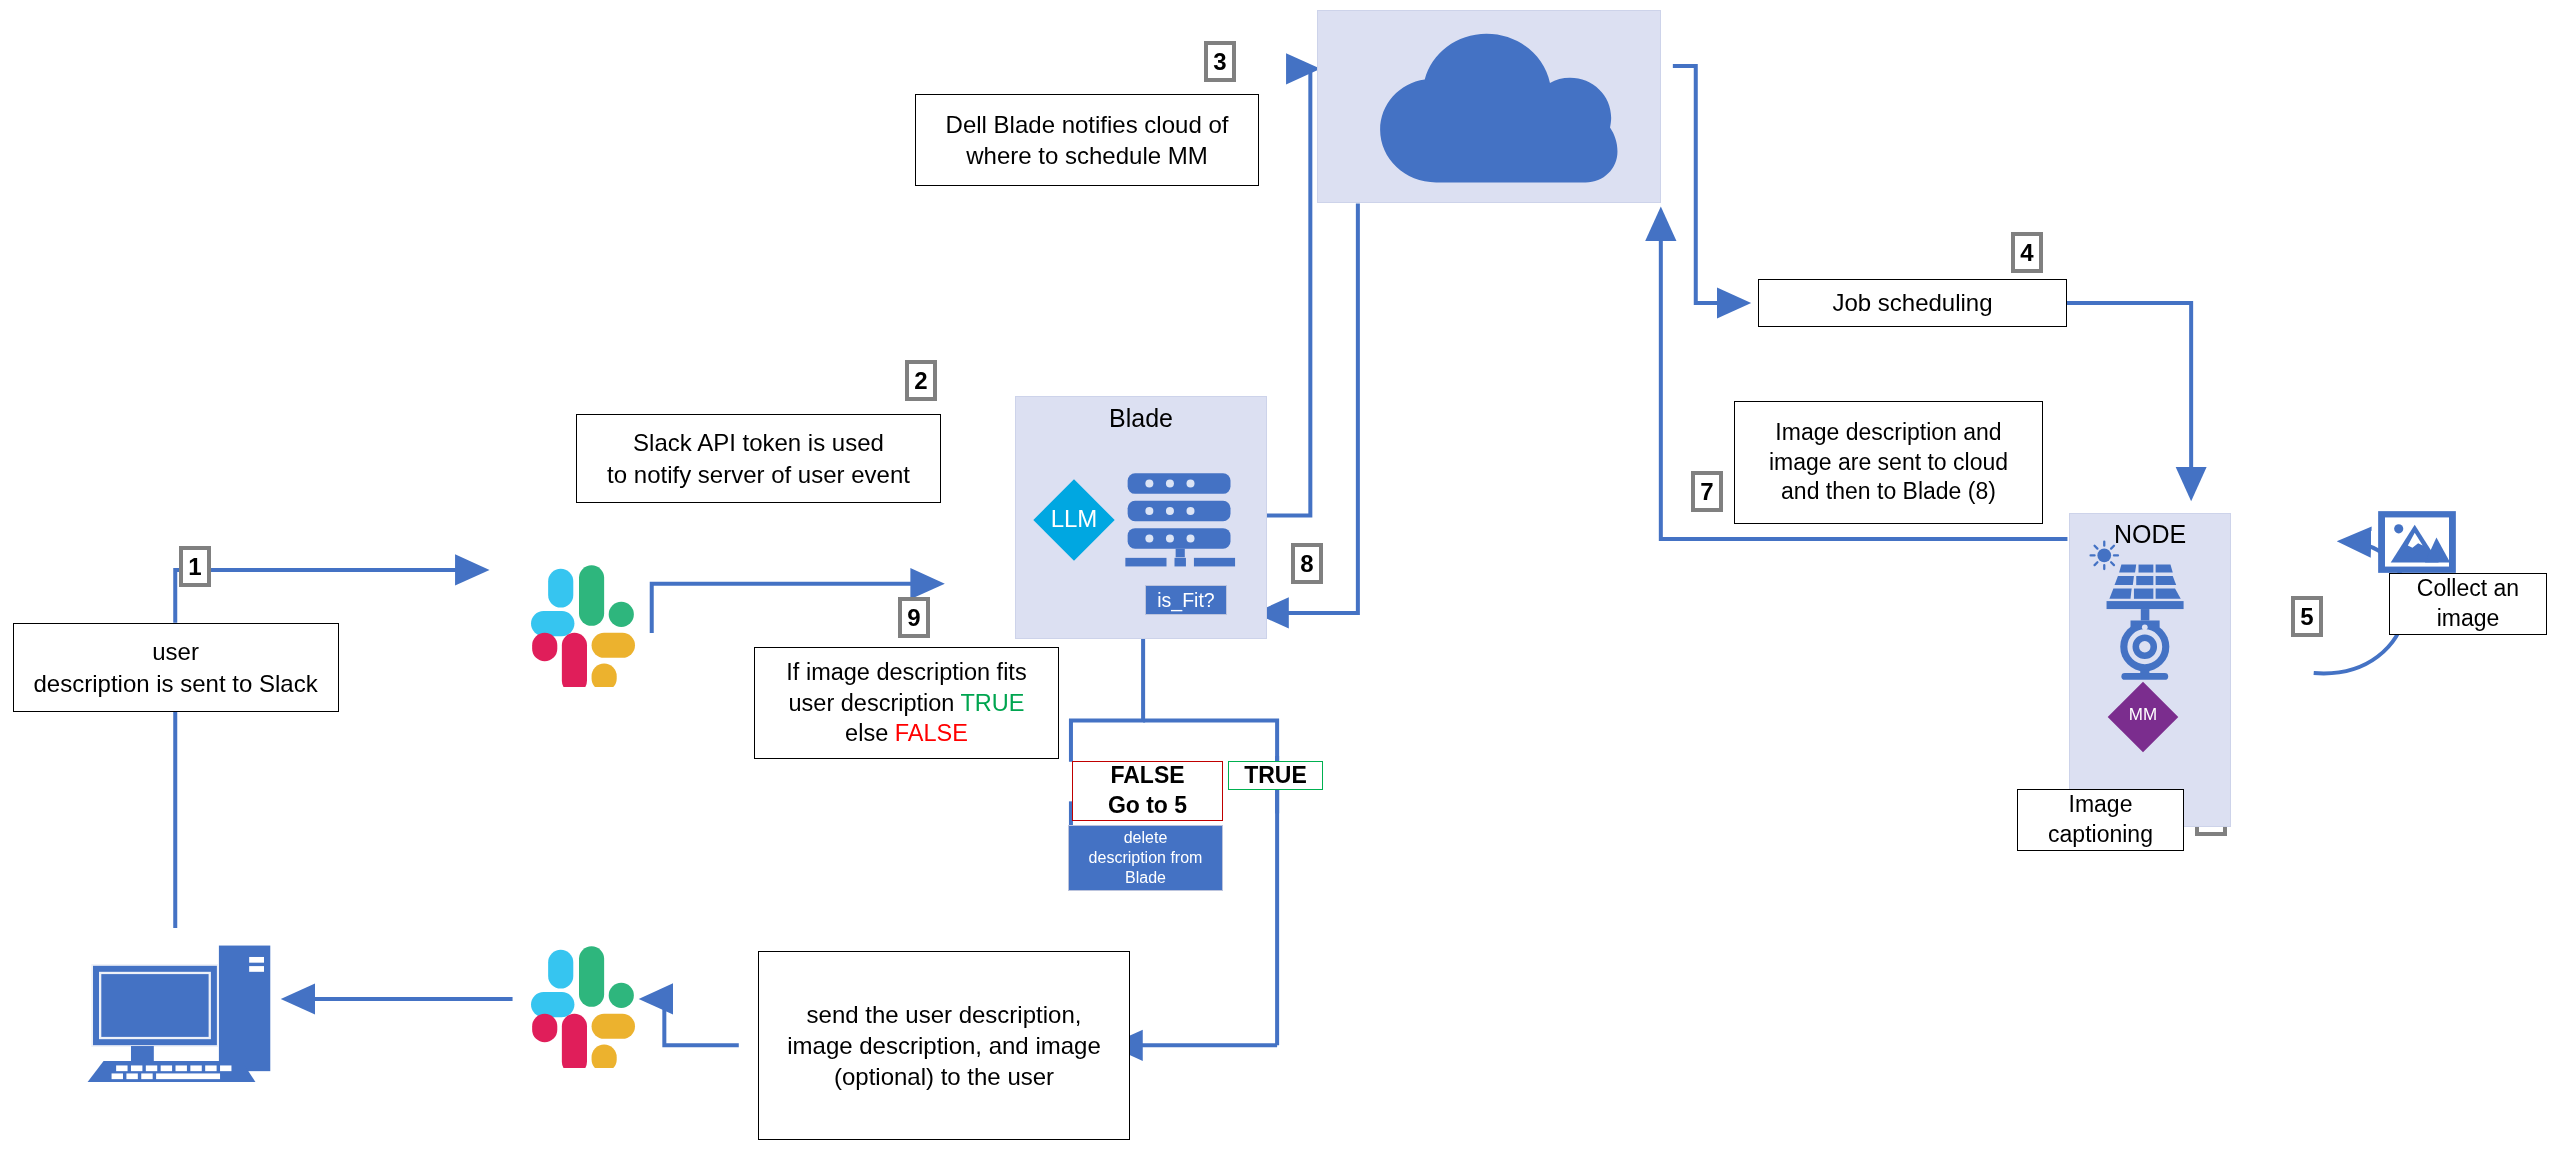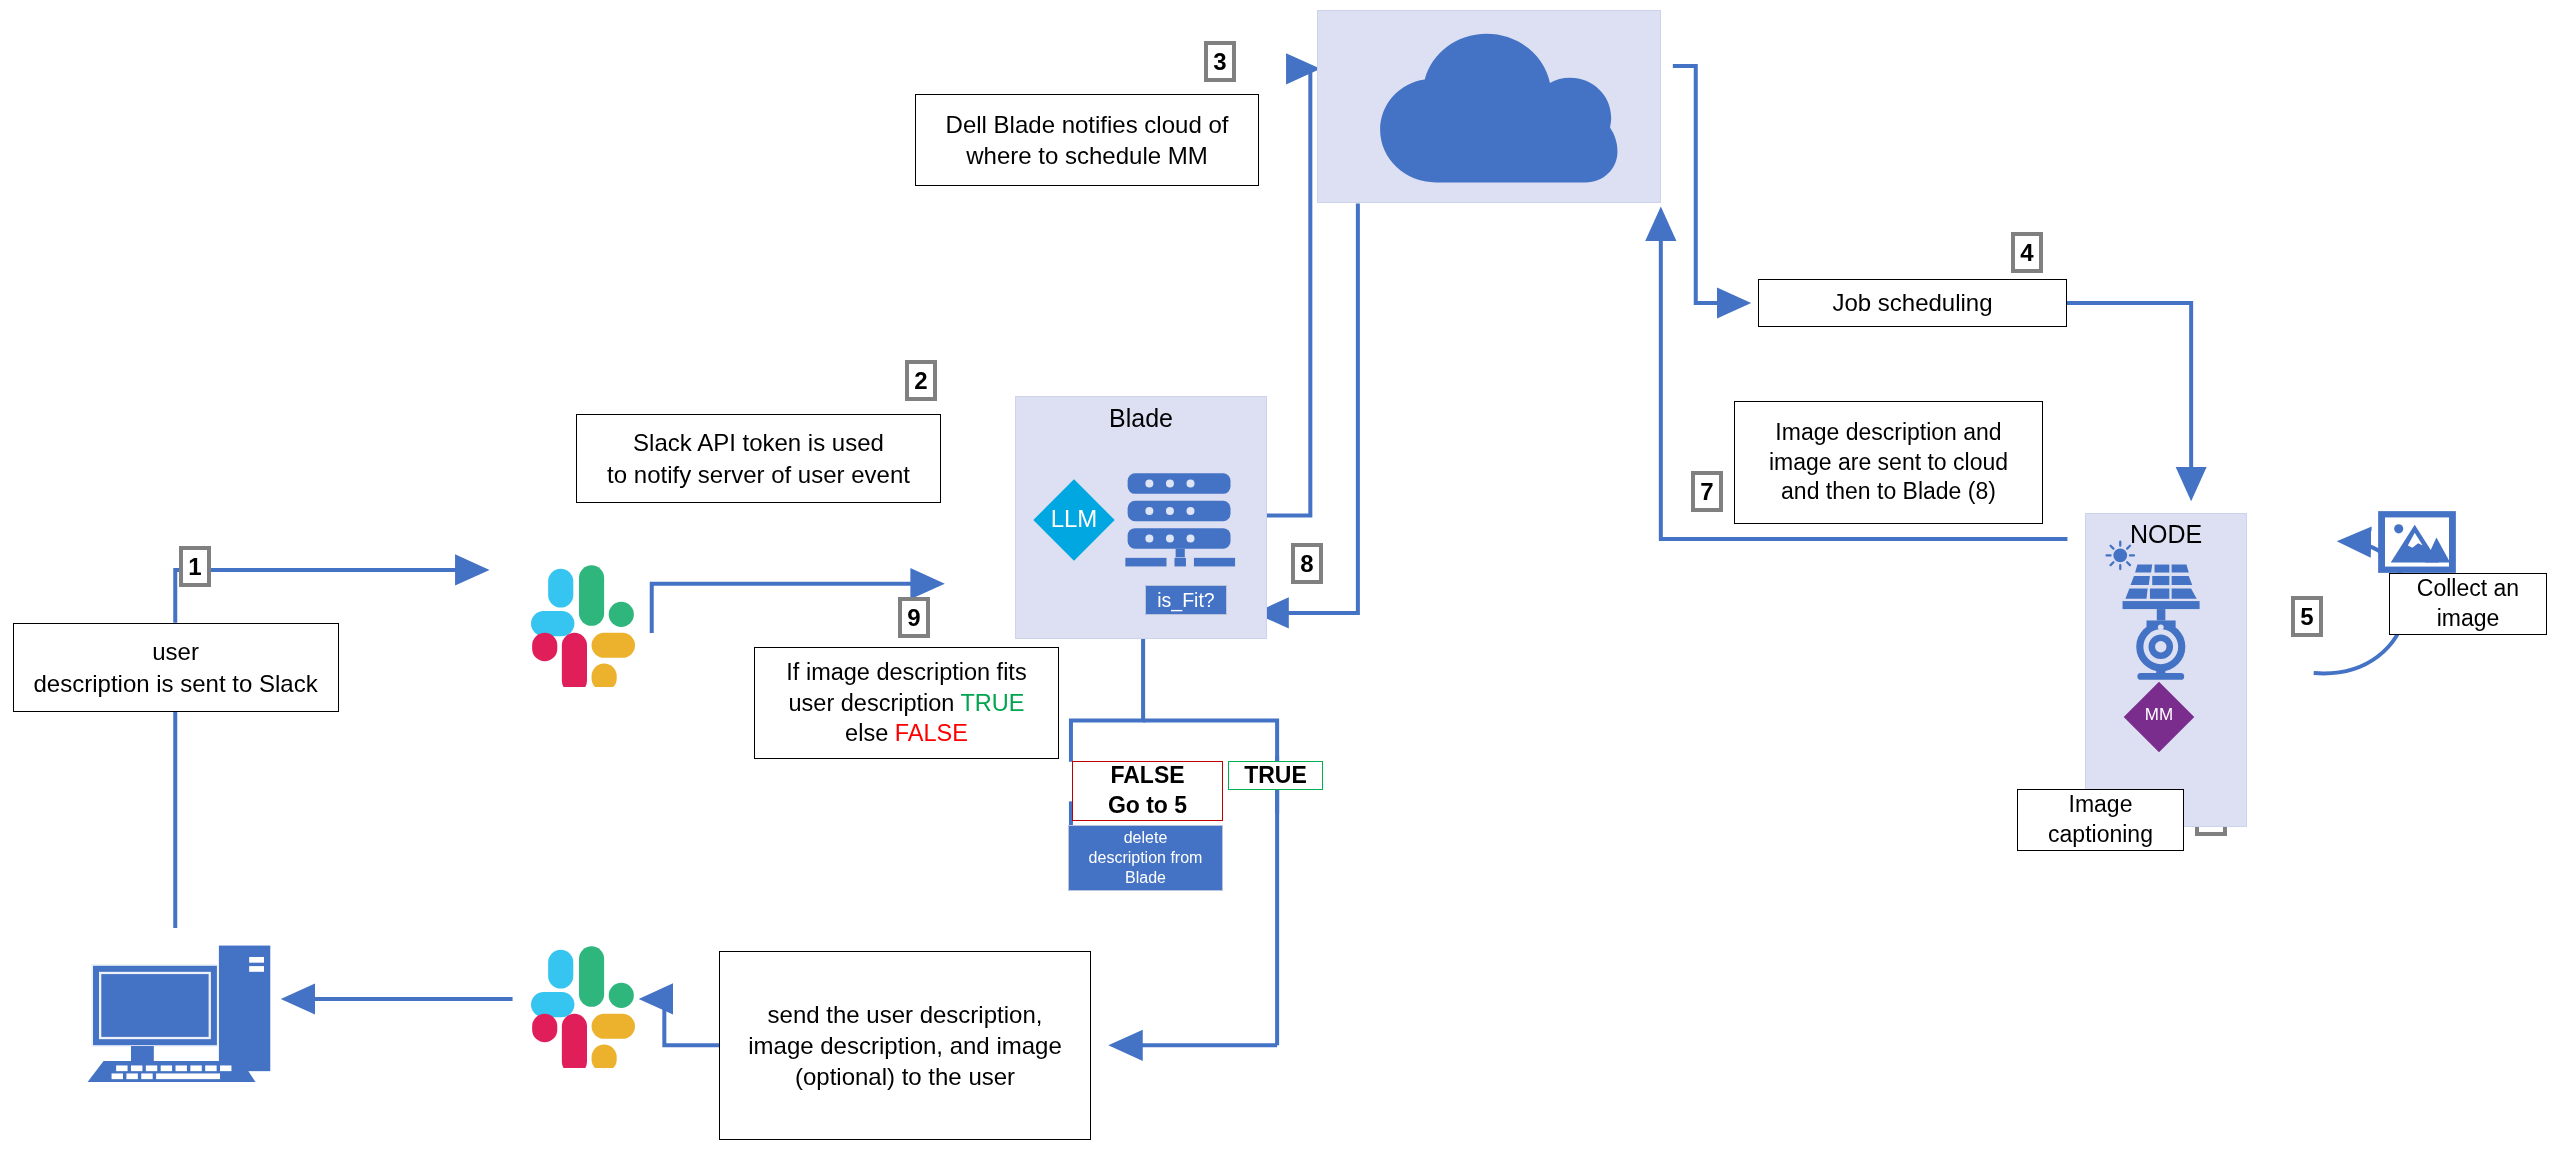--- a/index.html
+++ b/index.html
@@ -192,21 +192,21 @@
   </div>
 
   <div class="bluebox" style="left:1145px;top:585px;width:82px;height:30px;font-size:19.5px;">
     <span>is_Fit?</span>
   </div>
 
   <div class="note" style="left:1750px;top:279px;width:309px;height:48px;font-size:24px;margin-left:8px;">
     <span>Job scheduling</span>
   </div>
 
-  <div class="panel" style="left:2069px;top:513px;width:162px;height:314px;margin-left:16px;">
+  <div class="panel" style="left:2069px;top:513px;width:162px;height:314px;">
     <div class="panel-title" style="top:5.7px;font-size:25px;">NODE</div>
 
     <div class="svgwrap" style="left:16px;top:23px;width:117px;height:143px;">
       <svg viewBox="0 0 205 250" width="117" height="143">
         <g fill="#4472c4">
 
           <circle cx="32" cy="32" r="12"></circle>
           <g stroke="#4472c4" stroke-width="4" stroke-linecap="round">
             <line x1="32" y1="8" x2="32" y2="15"></line>
             <line x1="32" y1="49" x2="32" y2="56"></line>
@@ -281,21 +281,21 @@
   <div class="note bold" style="left:1228px;top:761px;width:95px;height:29px;border-color:#00b050;font-size:23px;">
     <span>TRUE</span>
   </div>
 
   <div class="bluebox" style="left:1068px;top:825px;width:155px;height:66px;font-size:16px;flex-direction:column;">
     <div>delete</div>
     <div>description from</div>
     <div>Blade</div>
   </div>
 
-  <div class="note" style="left:719px;top:951px;width:372px;height:189px;font-size:24px;flex-direction:column;">
+  <div class="note" style="left:758px;top:951px;width:372px;height:189px;font-size:24px;flex-direction:column;">
     <div>send the user description,</div>
     <div>image description, and image</div>
     <div>(optional) to the user</div>
   </div>
 
   <div class="svgwrap" style="left:515px;top:547px;width:140px;height:140px;">
     <svg viewBox="0 0 245 245" width="140" height="140">
       <g>
 
         <rect x="58" y="38" width="44" height="68" rx="22" fill="#36c5f0"></rect>

